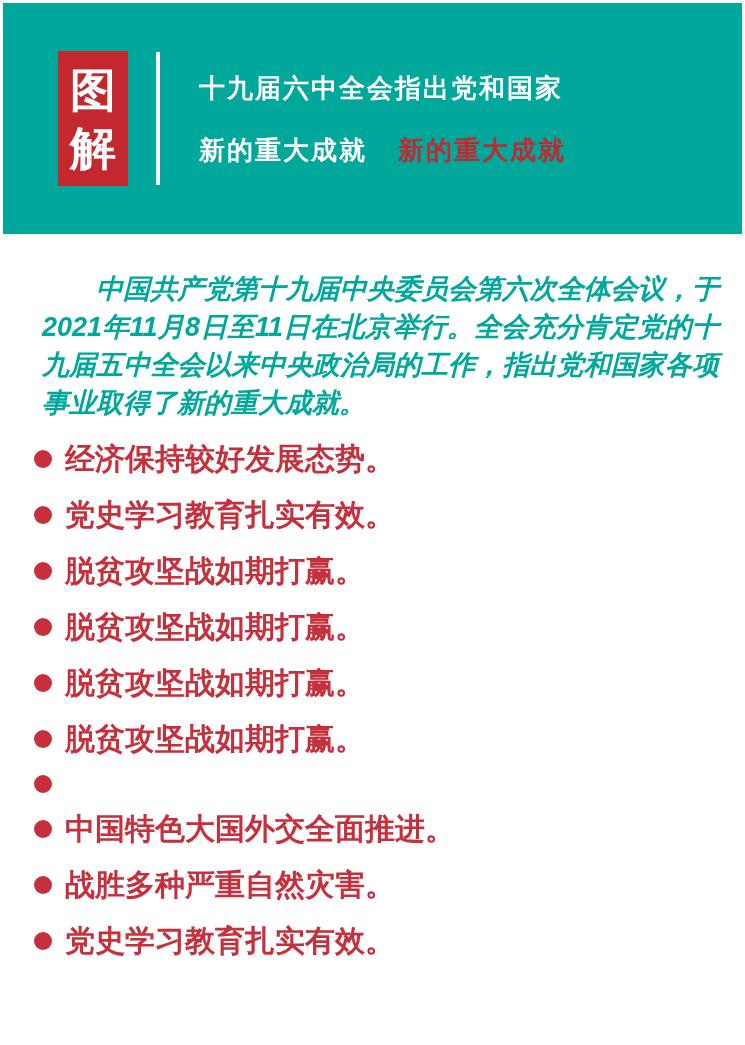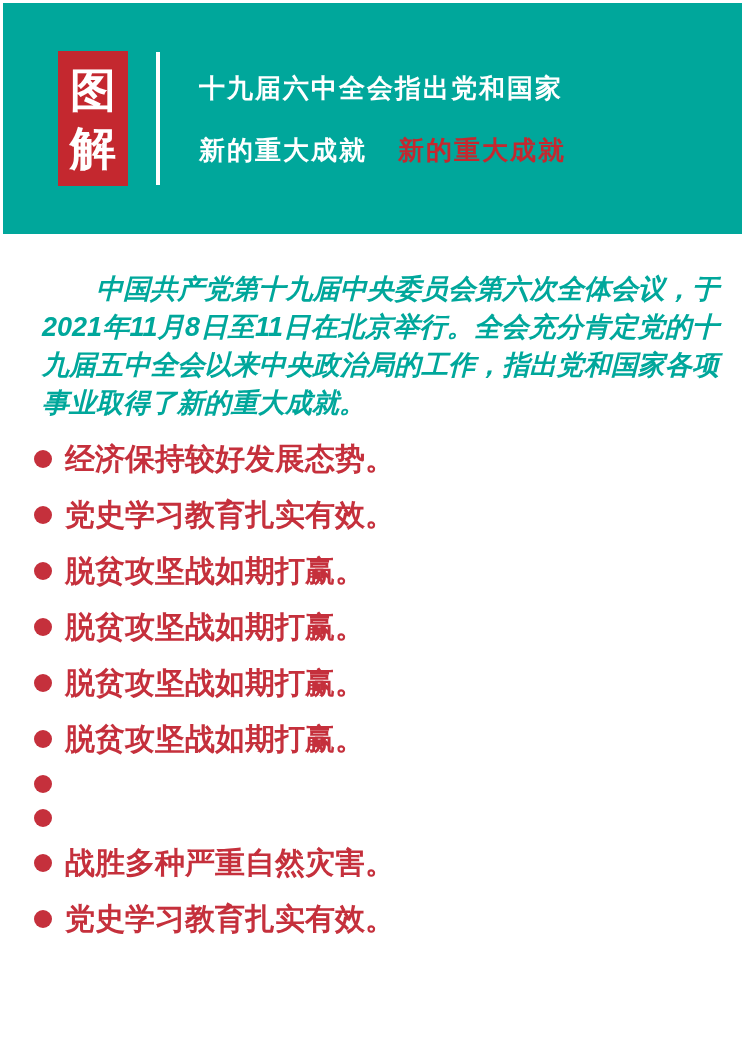--- a/index.html
+++ b/index.html
@@ -131,20 +131,21 @@
     </li>
   <li class="achievement-item">
       <span class="bullet"></span>
       <span>脱贫攻坚战如期打赢。</span>
     </li>
   <li class="achievement-item">
       <span class="bullet"></span>
     </li>
   <li class="achievement-item">
       <span class="bullet"></span>
+      <span>中国特色大国外交全面推进。</span>
     </li>
   <li class="achievement-item">
       <span class="bullet"></span>
       <span>战胜多种严重自然灾害。</span>
     </li>
   <li class="achievement-item">
       <span class="bullet"></span>
       <span>党史学习教育扎实有效。</span>
     </li>
 </ul>

